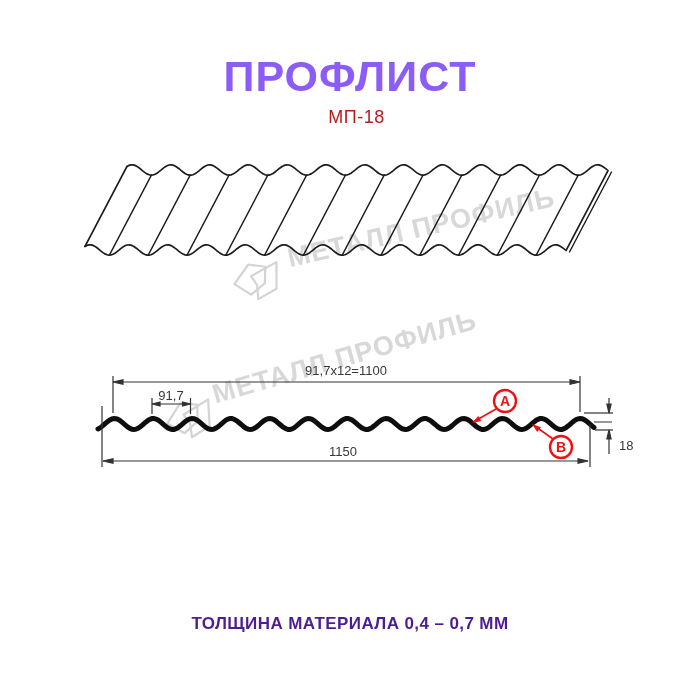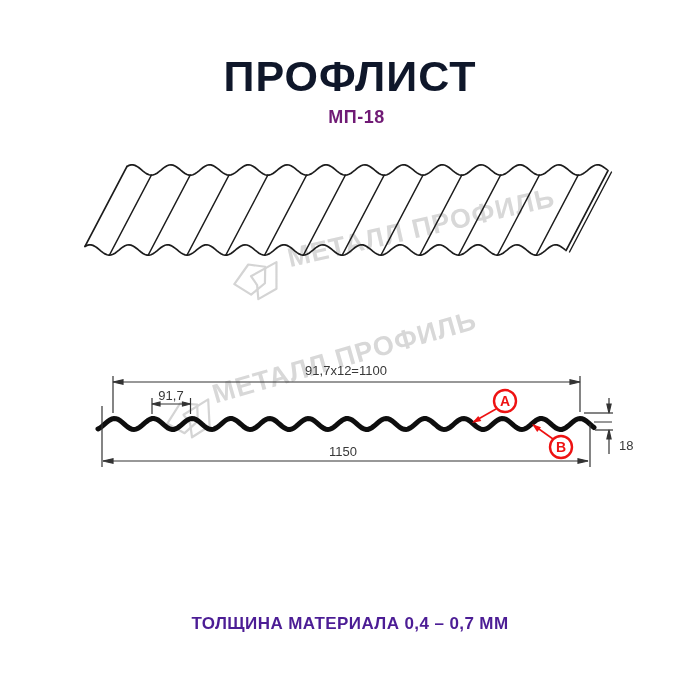--- a/index.html
+++ b/index.html
@@ -2,24 +2,24 @@
 <html><head>
 <meta charset="utf-8">
 <style>
   html,body{margin:0;padding:0;}
   body{
     width:700px;height:700px;background:#ffffff;position:relative;
     font-family:"Liberation Sans","DejaVu Sans",sans-serif;overflow:hidden;
   }
   .header{position:absolute;top:55px;left:0;width:700px;text-align:center;}
   .title{
-    font-size:43px;font-weight:bold;letter-spacing:1px;color:#0f172a;line-height:1;
+    font-size:43px;font-weight:bold;letter-spacing:1px;color:#8b5cf6;line-height:1;
   }
   .subtitle{
-    margin-top:9px;font-size:18px;font-weight:bold;letter-spacing:0.5px;color:#701a75;padding-left:13px;
+    margin-top:9px;font-size:18px;font-weight:normal;letter-spacing:0.5px;color:#b91c1c;padding-left:13px;
   }
   .footer-note{
     position:absolute;top:614px;left:0;width:700px;text-align:center;
     font-size:17px;font-weight:bold;letter-spacing:0.4px;color:#4c1d95;
   }
   svg.canvas{position:absolute;top:0;left:0;}
   text.dim{
     font-family:"Liberation Sans","DejaVu Sans",sans-serif;
     font-size:13px;fill:#383838;
   }

